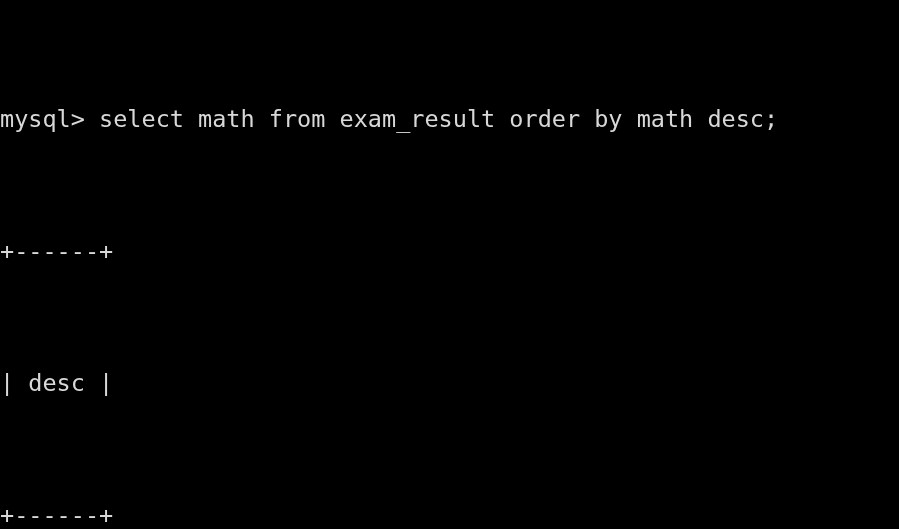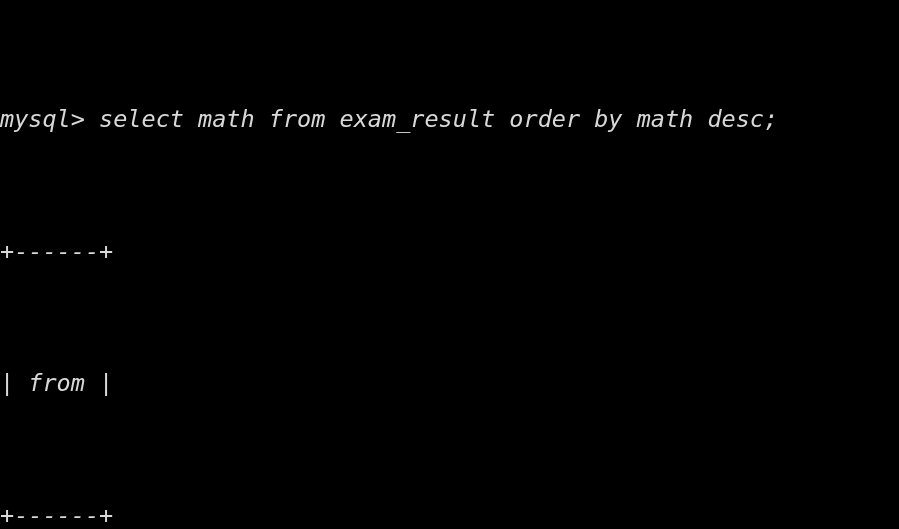--- a/index.html
+++ b/index.html
@@ -21,21 +21,20 @@
     color: #d8d8d8;
     font-family: "DejaVu Sans Mono", "Liberation Mono", monospace;
     font-size: 23.5px;
     line-height: 33px;
     letter-spacing: 0px;
     white-space: pre;
     overflow: hidden;
     position: relative;
     padding: 0;
     box-sizing: border-box;
-    font-style: italic;
   }
   .term-line {
     white-space: pre;
     height: 33px;
     line-height: 33px;
     font-size: 23.5px;
     color: #d8d8d8;
     display: block;
     margin: 0;
     padding: 0;
@@ -51,21 +50,21 @@
 </head>
 <body>
 
 <div id="terminal">
   <div id="screen-inner">
 
     <div class="term-line">mysql&gt; select math from exam_result order by math desc;</div>
 
     <div class="term-line">+------+</div>
 
-    <div class="term-line">| from |</div>
+    <div class="term-line">| desc |</div>
 
     <div class="term-line">+------+</div>
 
     
     
     
     
     
     
     

